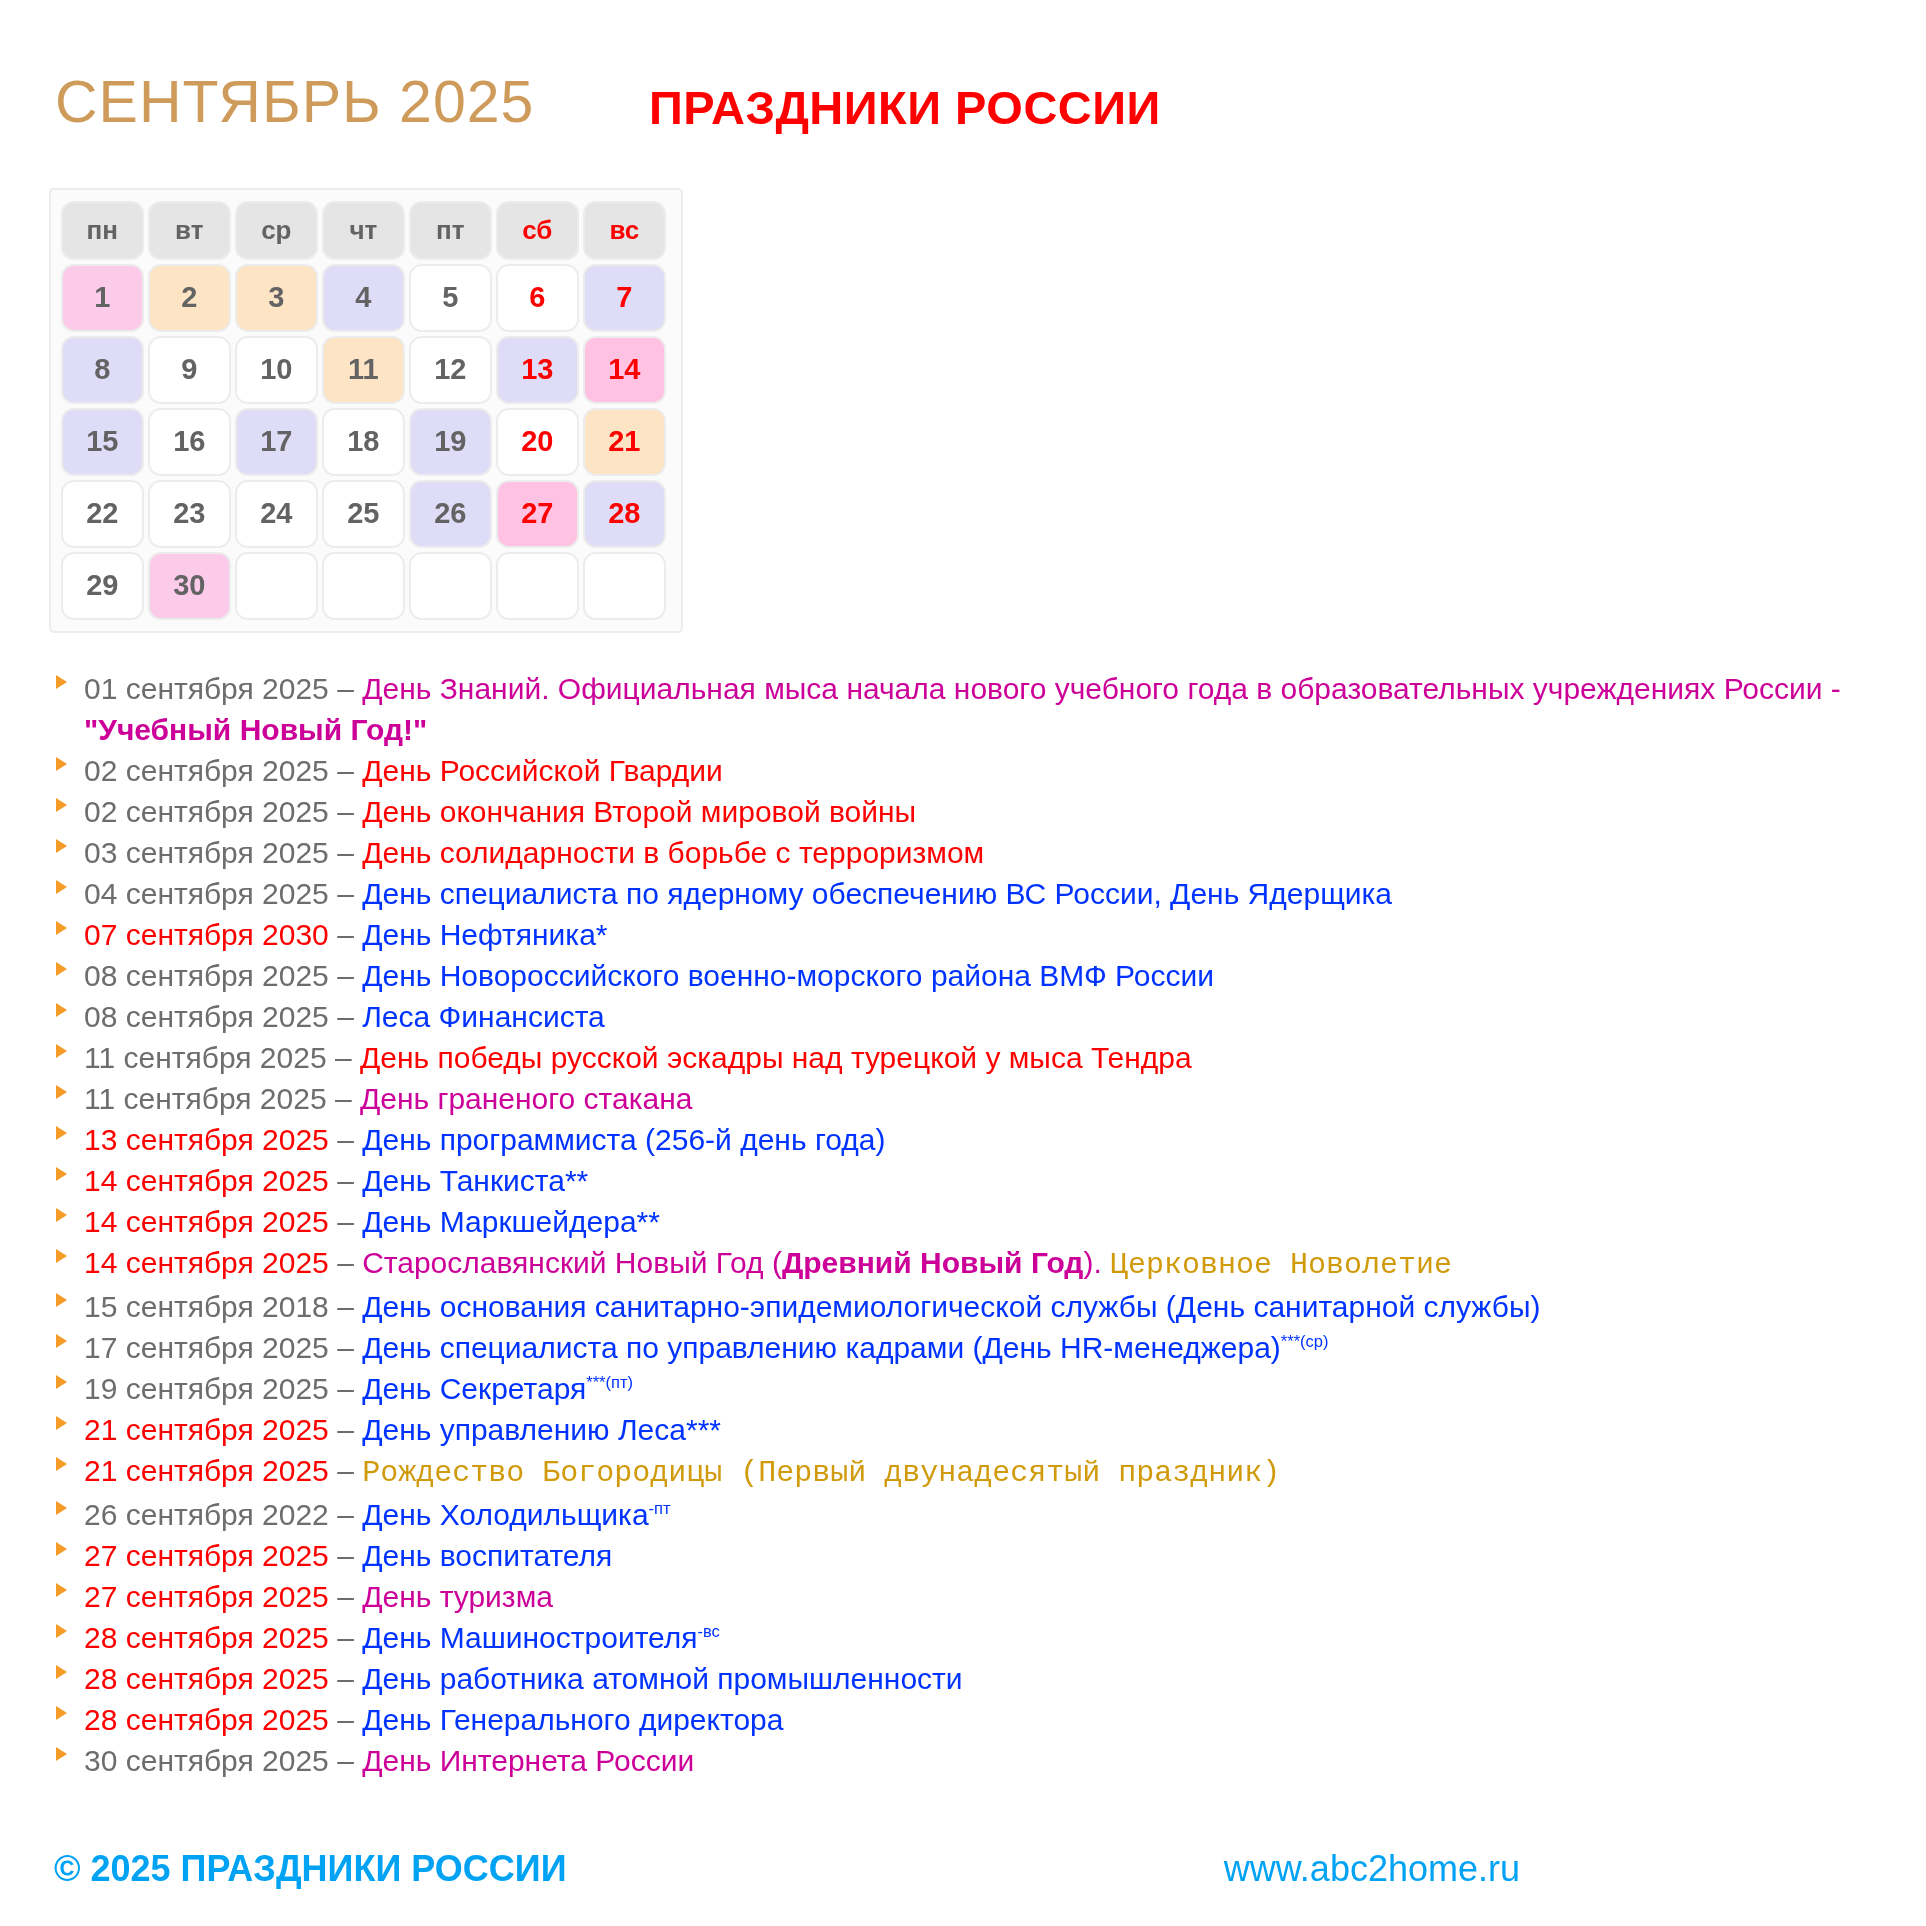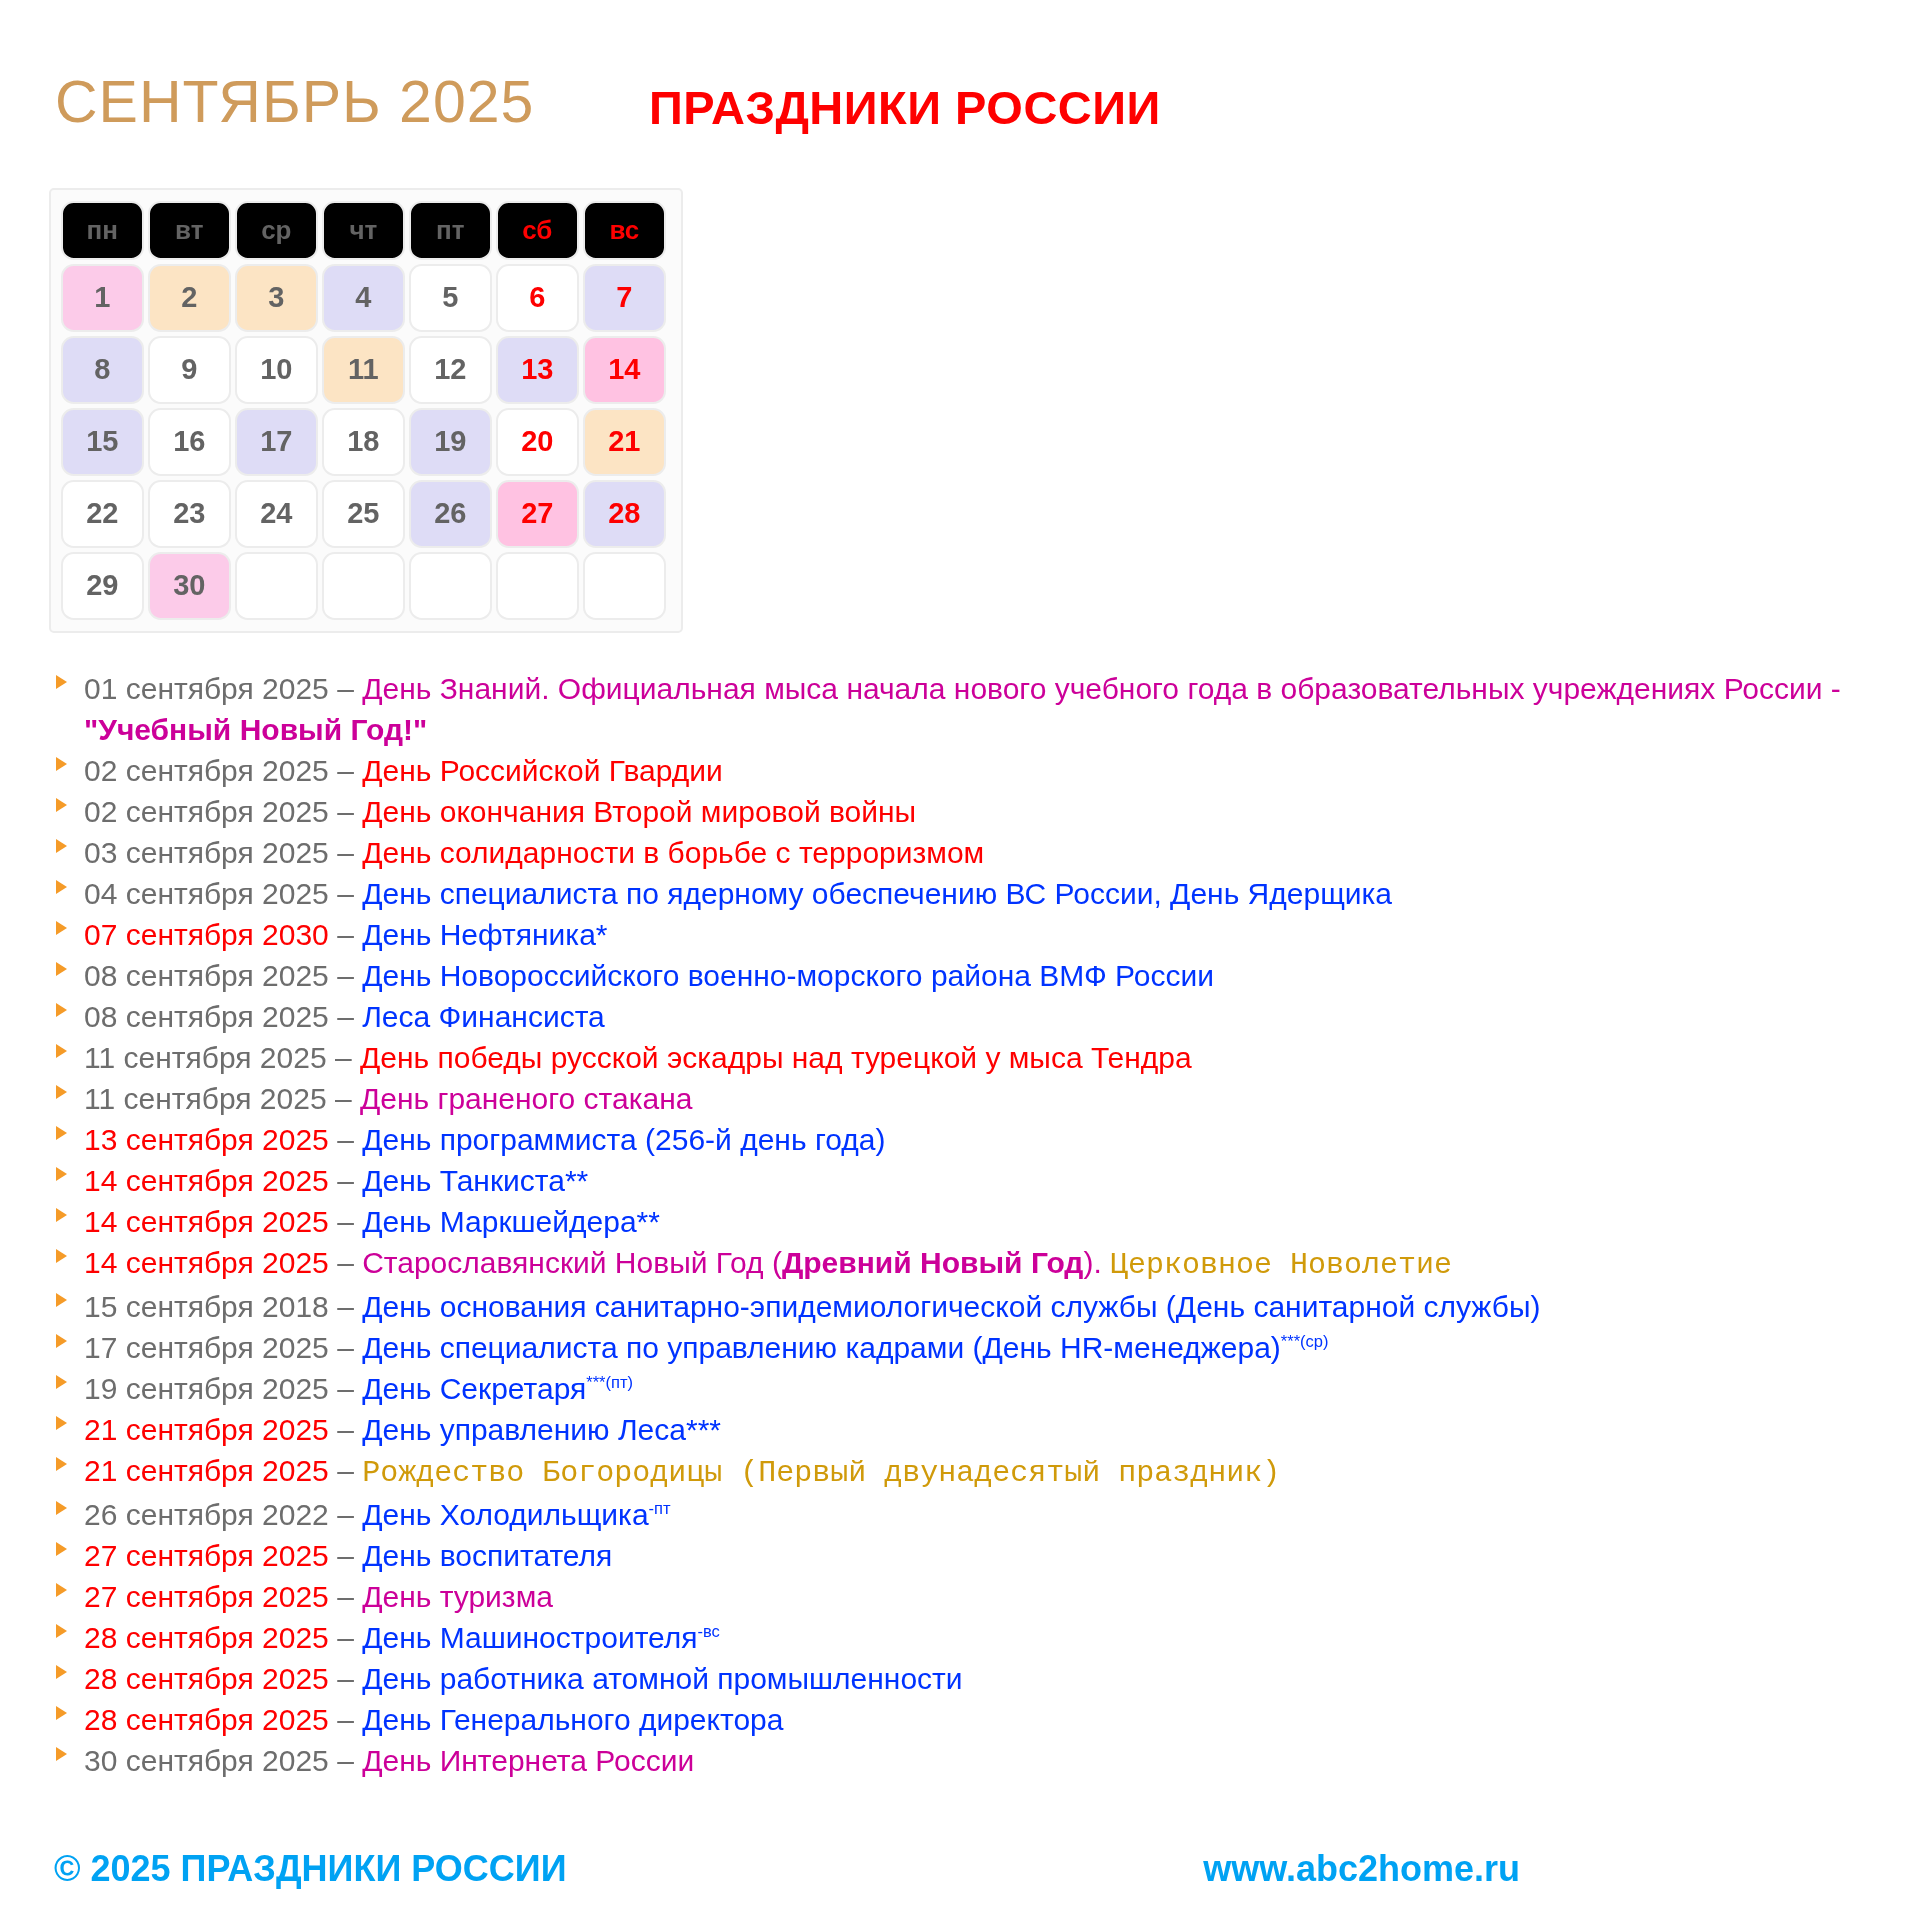--- a/index.html
+++ b/index.html
@@ -40,21 +40,21 @@
     margin:2px 2px;
     border:2px solid #ececec;
     border-radius:12.7px;
     box-sizing:border-box;
     display:flex;align-items:center;justify-content:center;
     font-size:29px;font-weight:bold;
     color:#636363;
     background:#ffffff;
   }
   .cal-cell.head{
-    background:#000000;
+    background:#e5e5e5;
     font-size:26px;
     height:59px;
   }
   .cal-cell.head.wk{color:#fe0000;}
   .cal-cell.red{color:#fe0000;}
   .cal-cell.empty{background:#ffffff;color:transparent;}
   .bg-pink  {background:#fccbe9;}
   .bg-hot   {background:#ffc2e2;}
   .bg-peach {background:#fce4c4;}
   .bg-lav   {background:#dedcf6;}
@@ -92,21 +92,21 @@
   sup{font-size:0.55em;vertical-align:super;line-height:0;}
 
   
   #footer{position:absolute;left:0;top:1848px;width:1574px;height:59px;}
   #copyright{
     position:absolute;left:54px;top:0;
     font-size:36px;font-weight:bold;color:#00a2f3;white-space:nowrap;
   }
   #site{
     position:absolute;right:54px;top:0;
-    font-size:36px;font-weight:bold;color:#00a2f3;white-space:nowrap;margin-left:12px;
+    font-size:36px;font-weight:normal;color:#00a2f3;white-space:nowrap;margin-left:12px;
   }
 </style>
 </head>
 <body>
 
 <div id="header">
   <div id="month-title">СЕНТЯБРЬ 2025</div>
   <div id="page-title">ПРАЗДНИКИ РОССИИ</div>
 </div>
 

